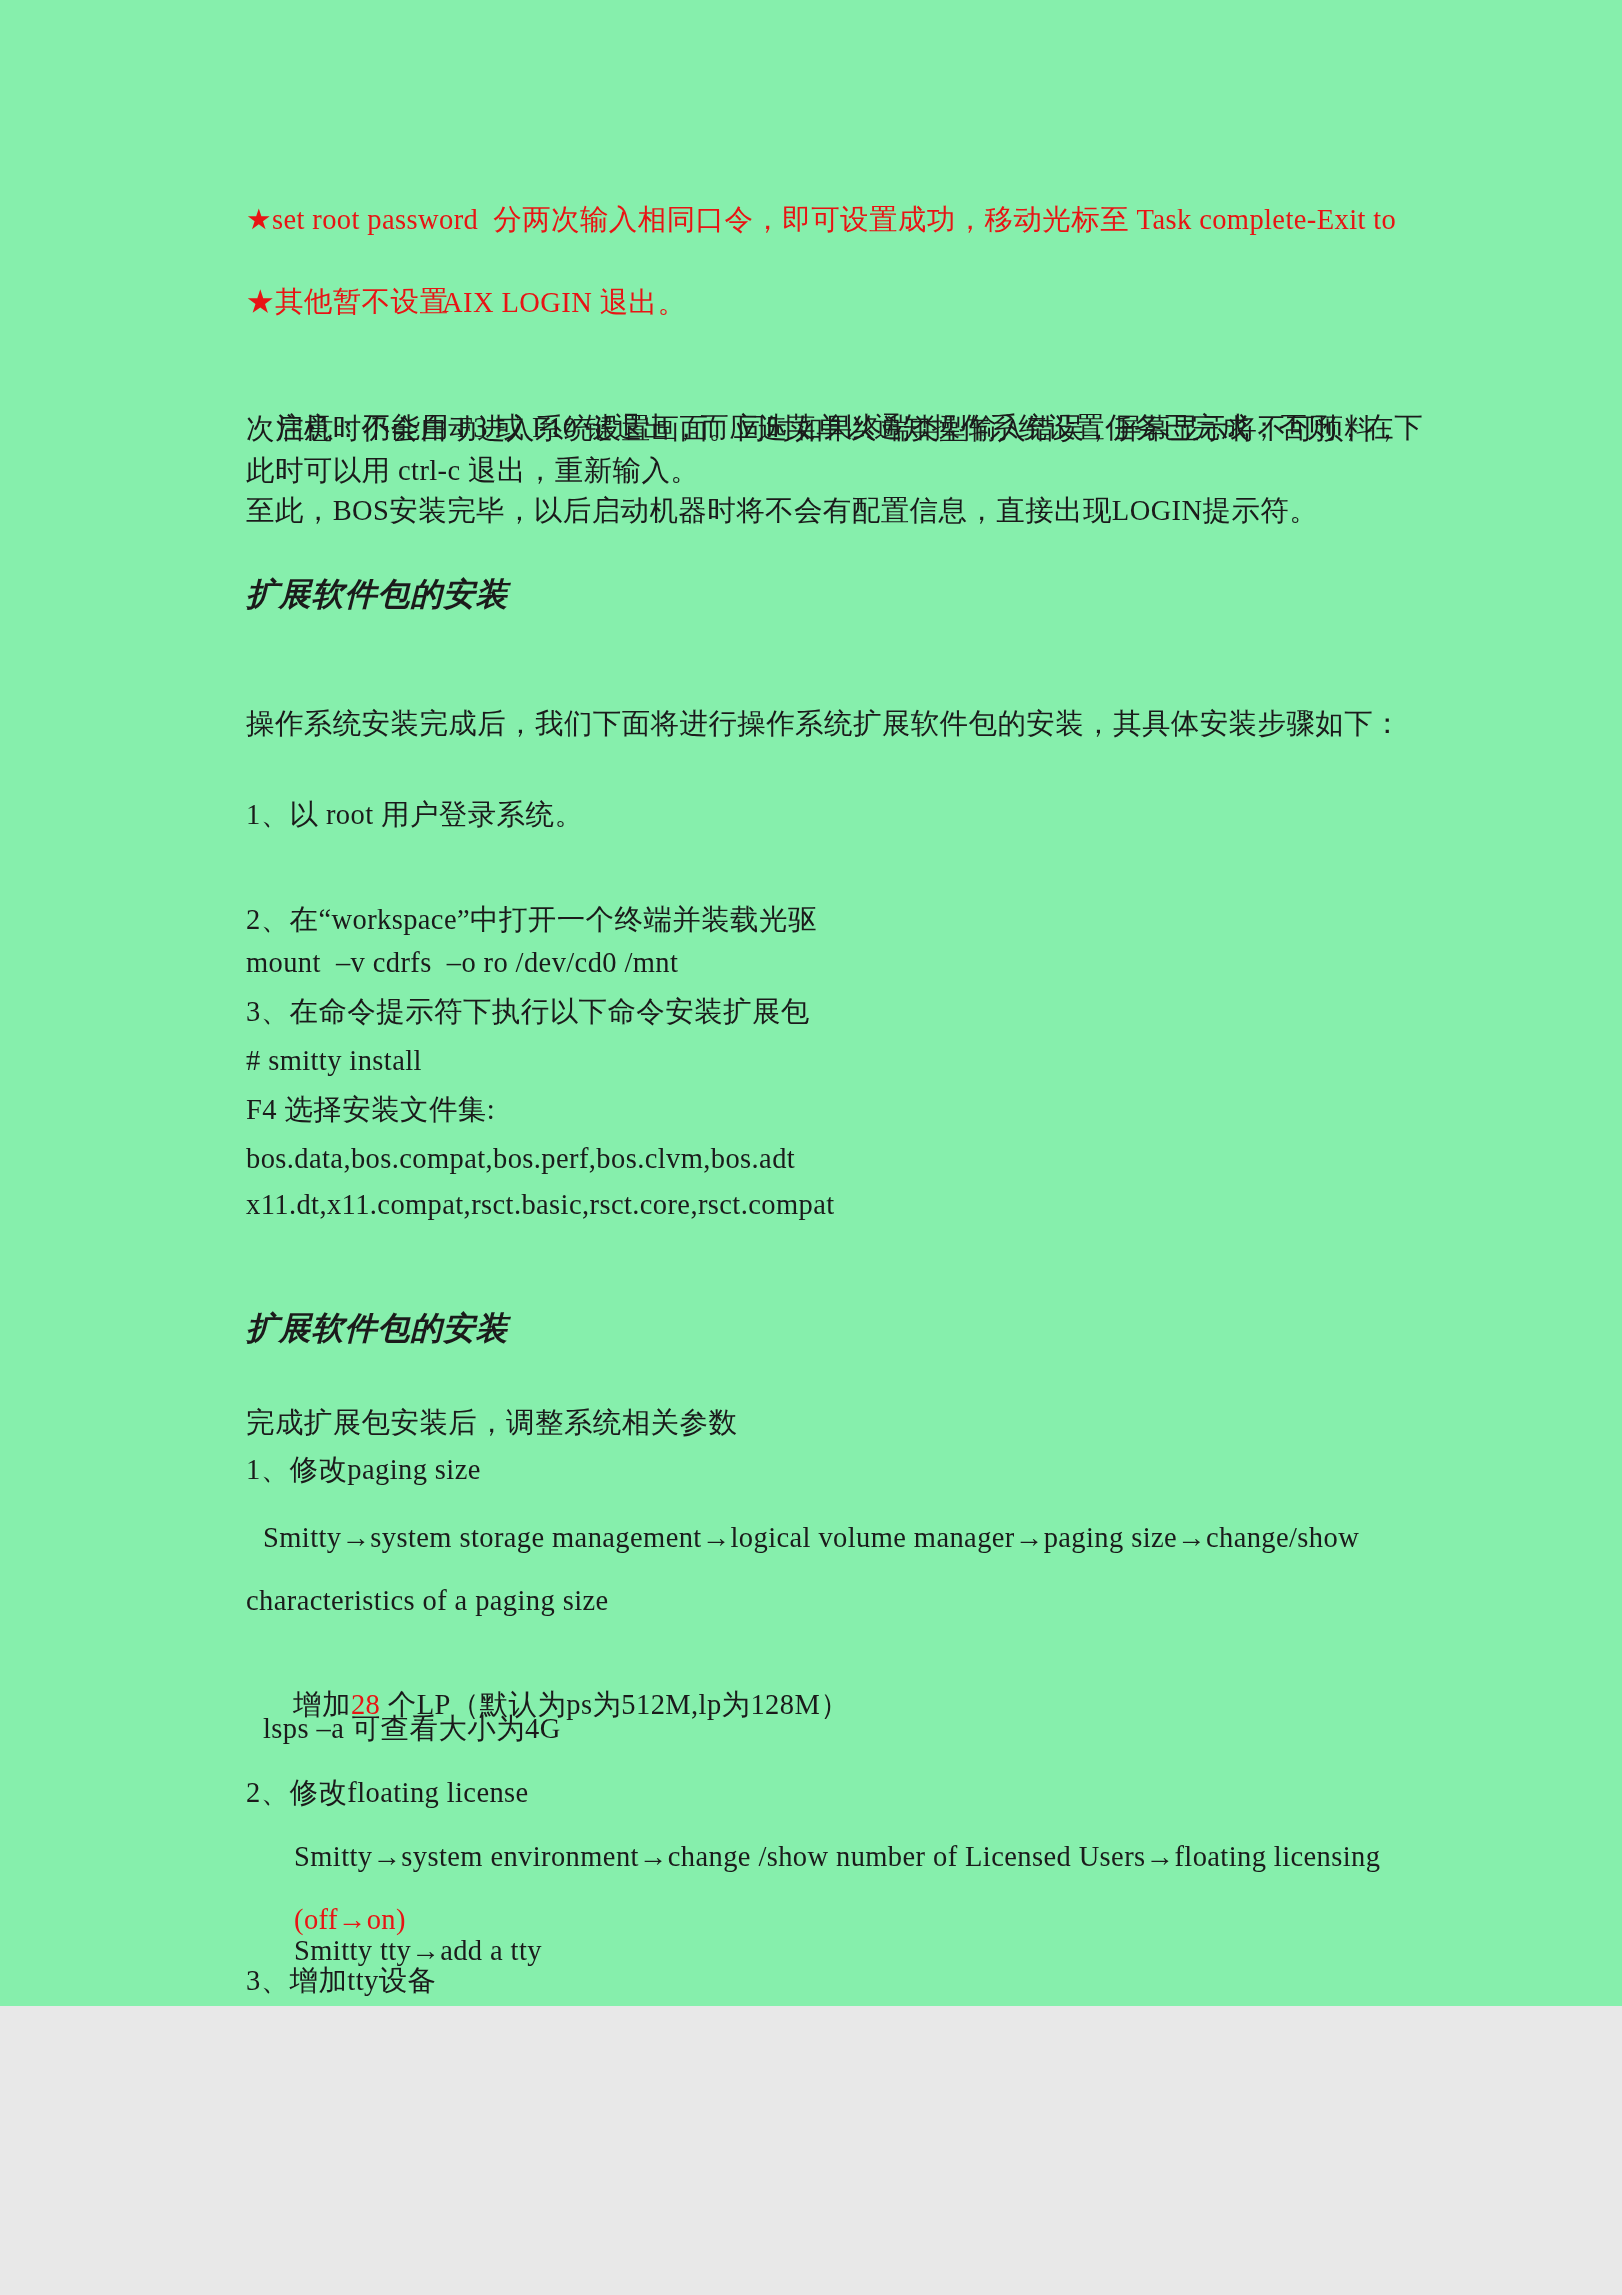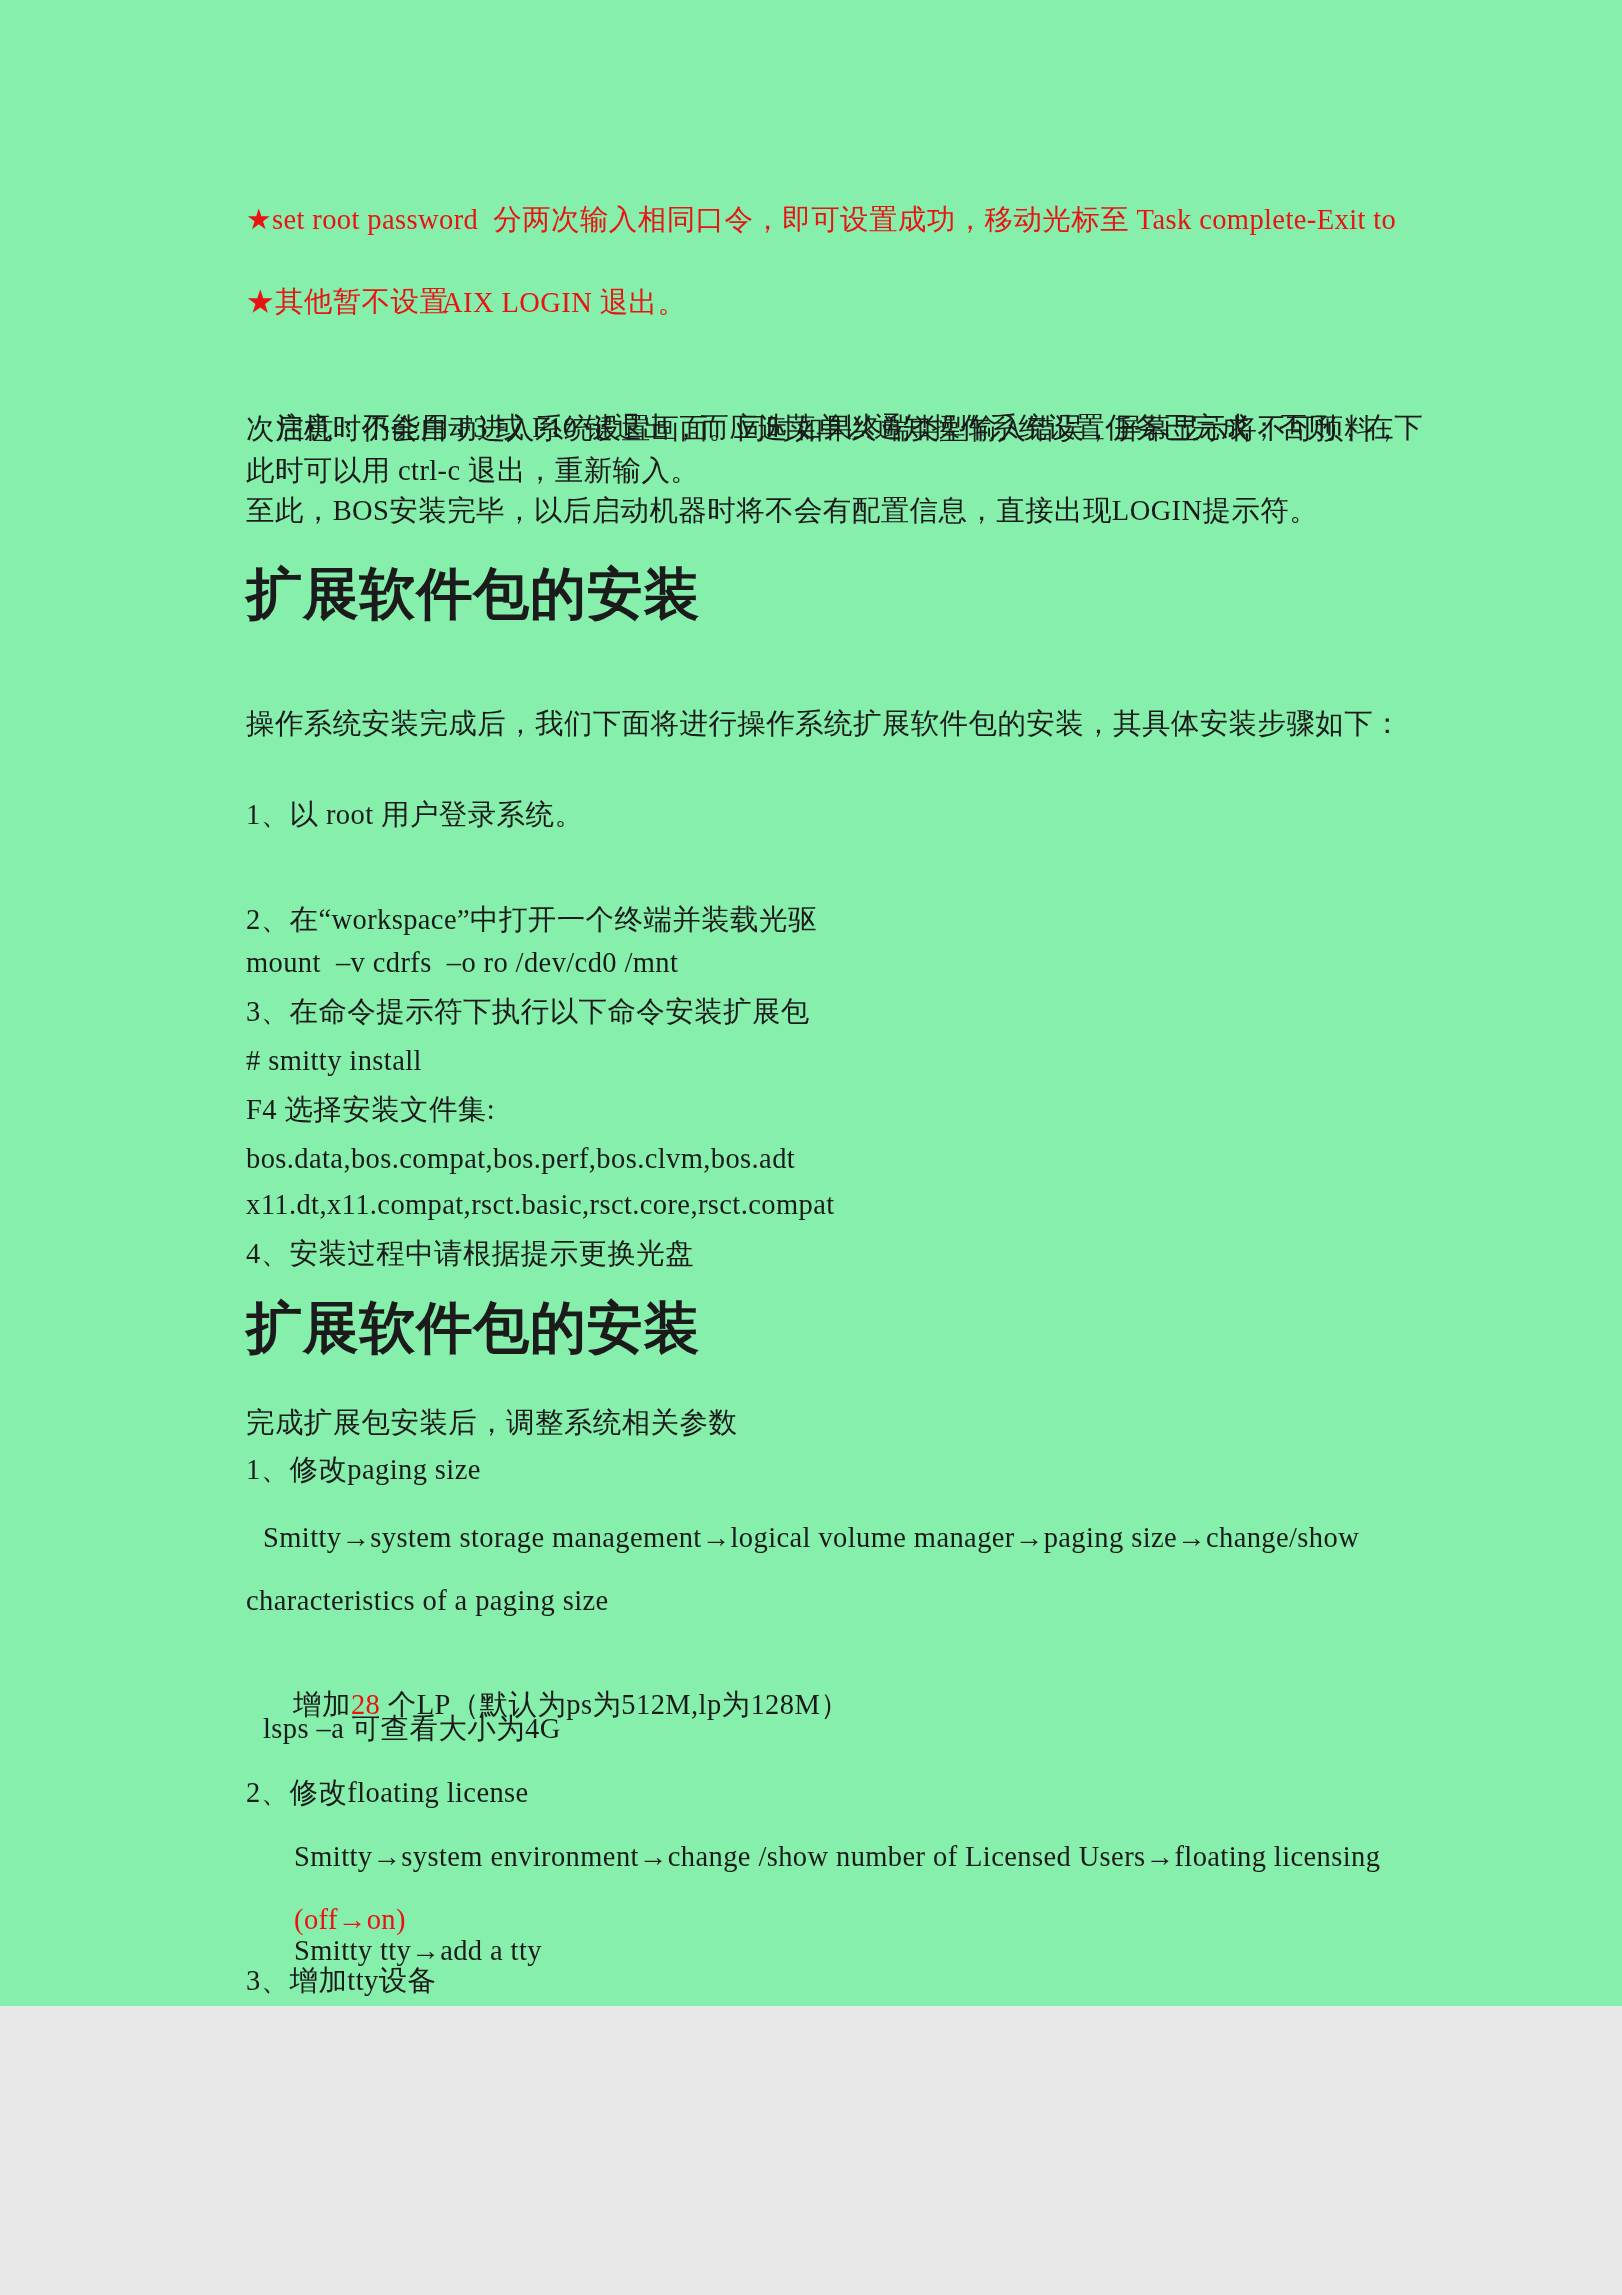--- a/index.html
+++ b/index.html
@@ -20,25 +20,26 @@
     white-space:pre-wrap;
     letter-spacing:0.4px;
   }
   .indent1{left:263px;}
   .indent2{left:269px;margin-left:25px;}
   .red{color:#e81414;}
   .bold{font-weight:normal;}
   .heading{
     position:absolute;
     left:246px;
-    font-size:56px;
+    font-size:32px;
     line-height:60px;
     font-weight:bold;
     letter-spacing:0.8px;
     white-space:pre-wrap;
+    font-style:italic;
   }
   .footer{
     position:absolute;
     left:246px;right:246px;
     text-align:right;
     font-size:34px;
     line-height:36px;
     white-space:pre-wrap;
   }
 </style>
@@ -63,21 +64,20 @@
   <div class="heading" style="top:564px">扩展软件包的安装</div>
   <div class="line" style="top:703px">操作系统安装完成后，我们下面将进行操作系统扩展软件包的安装，其具体安装步骤如下：</div>
   <div class="line" style="top:794px">1、以 root 用户登录系统。</div>
   <div class="line" style="top:899px">2、在“workspace”中打开一个终端并装载光驱</div>
   <div class="line" style="top:942px">mount  –v cdrfs  –o ro /dev/cd0 /mnt</div>
   <div class="line" style="top:991px">3、在命令提示符下执行以下命令安装扩展包</div>
   <div class="line" style="top:1040px"># smitty install</div>
   <div class="line" style="top:1089px">F4 选择安装文件集:</div>
   <div class="line" style="top:1138px">bos.data,bos.compat,bos.perf,bos.clvm,bos.adt</div>
   <div class="line" style="top:1184px">x11.dt,x11.compat,rsct.basic,rsct.core,rsct.compat</div>
-  <div class="line" style="top:1233px">4、安装过程中请根据提示更换光盘</div>
 
   <div class="heading" style="top:1298px">扩展软件包的安装</div>
   <div class="line" style="top:1402px">完成扩展包安装后，调整系统相关参数</div>
   <div class="line" style="top:1449px">1、修改paging size</div>
   <div class="line indent1" style="top:1517px">Smitty→system storage management→logical volume manager→paging size→change/show</div>
   <div class="line" style="top:1580px">characteristics of a paging size</div>
   <div class="line indent1" style="top:1643px">
     <span>增加</span><span class="red">28</span><span> 个LP（默认为ps为512M,lp为128M）</span>
   </div>
   <div class="line indent1" style="top:1708px">lsps –a 可查看大小为4G</div>

